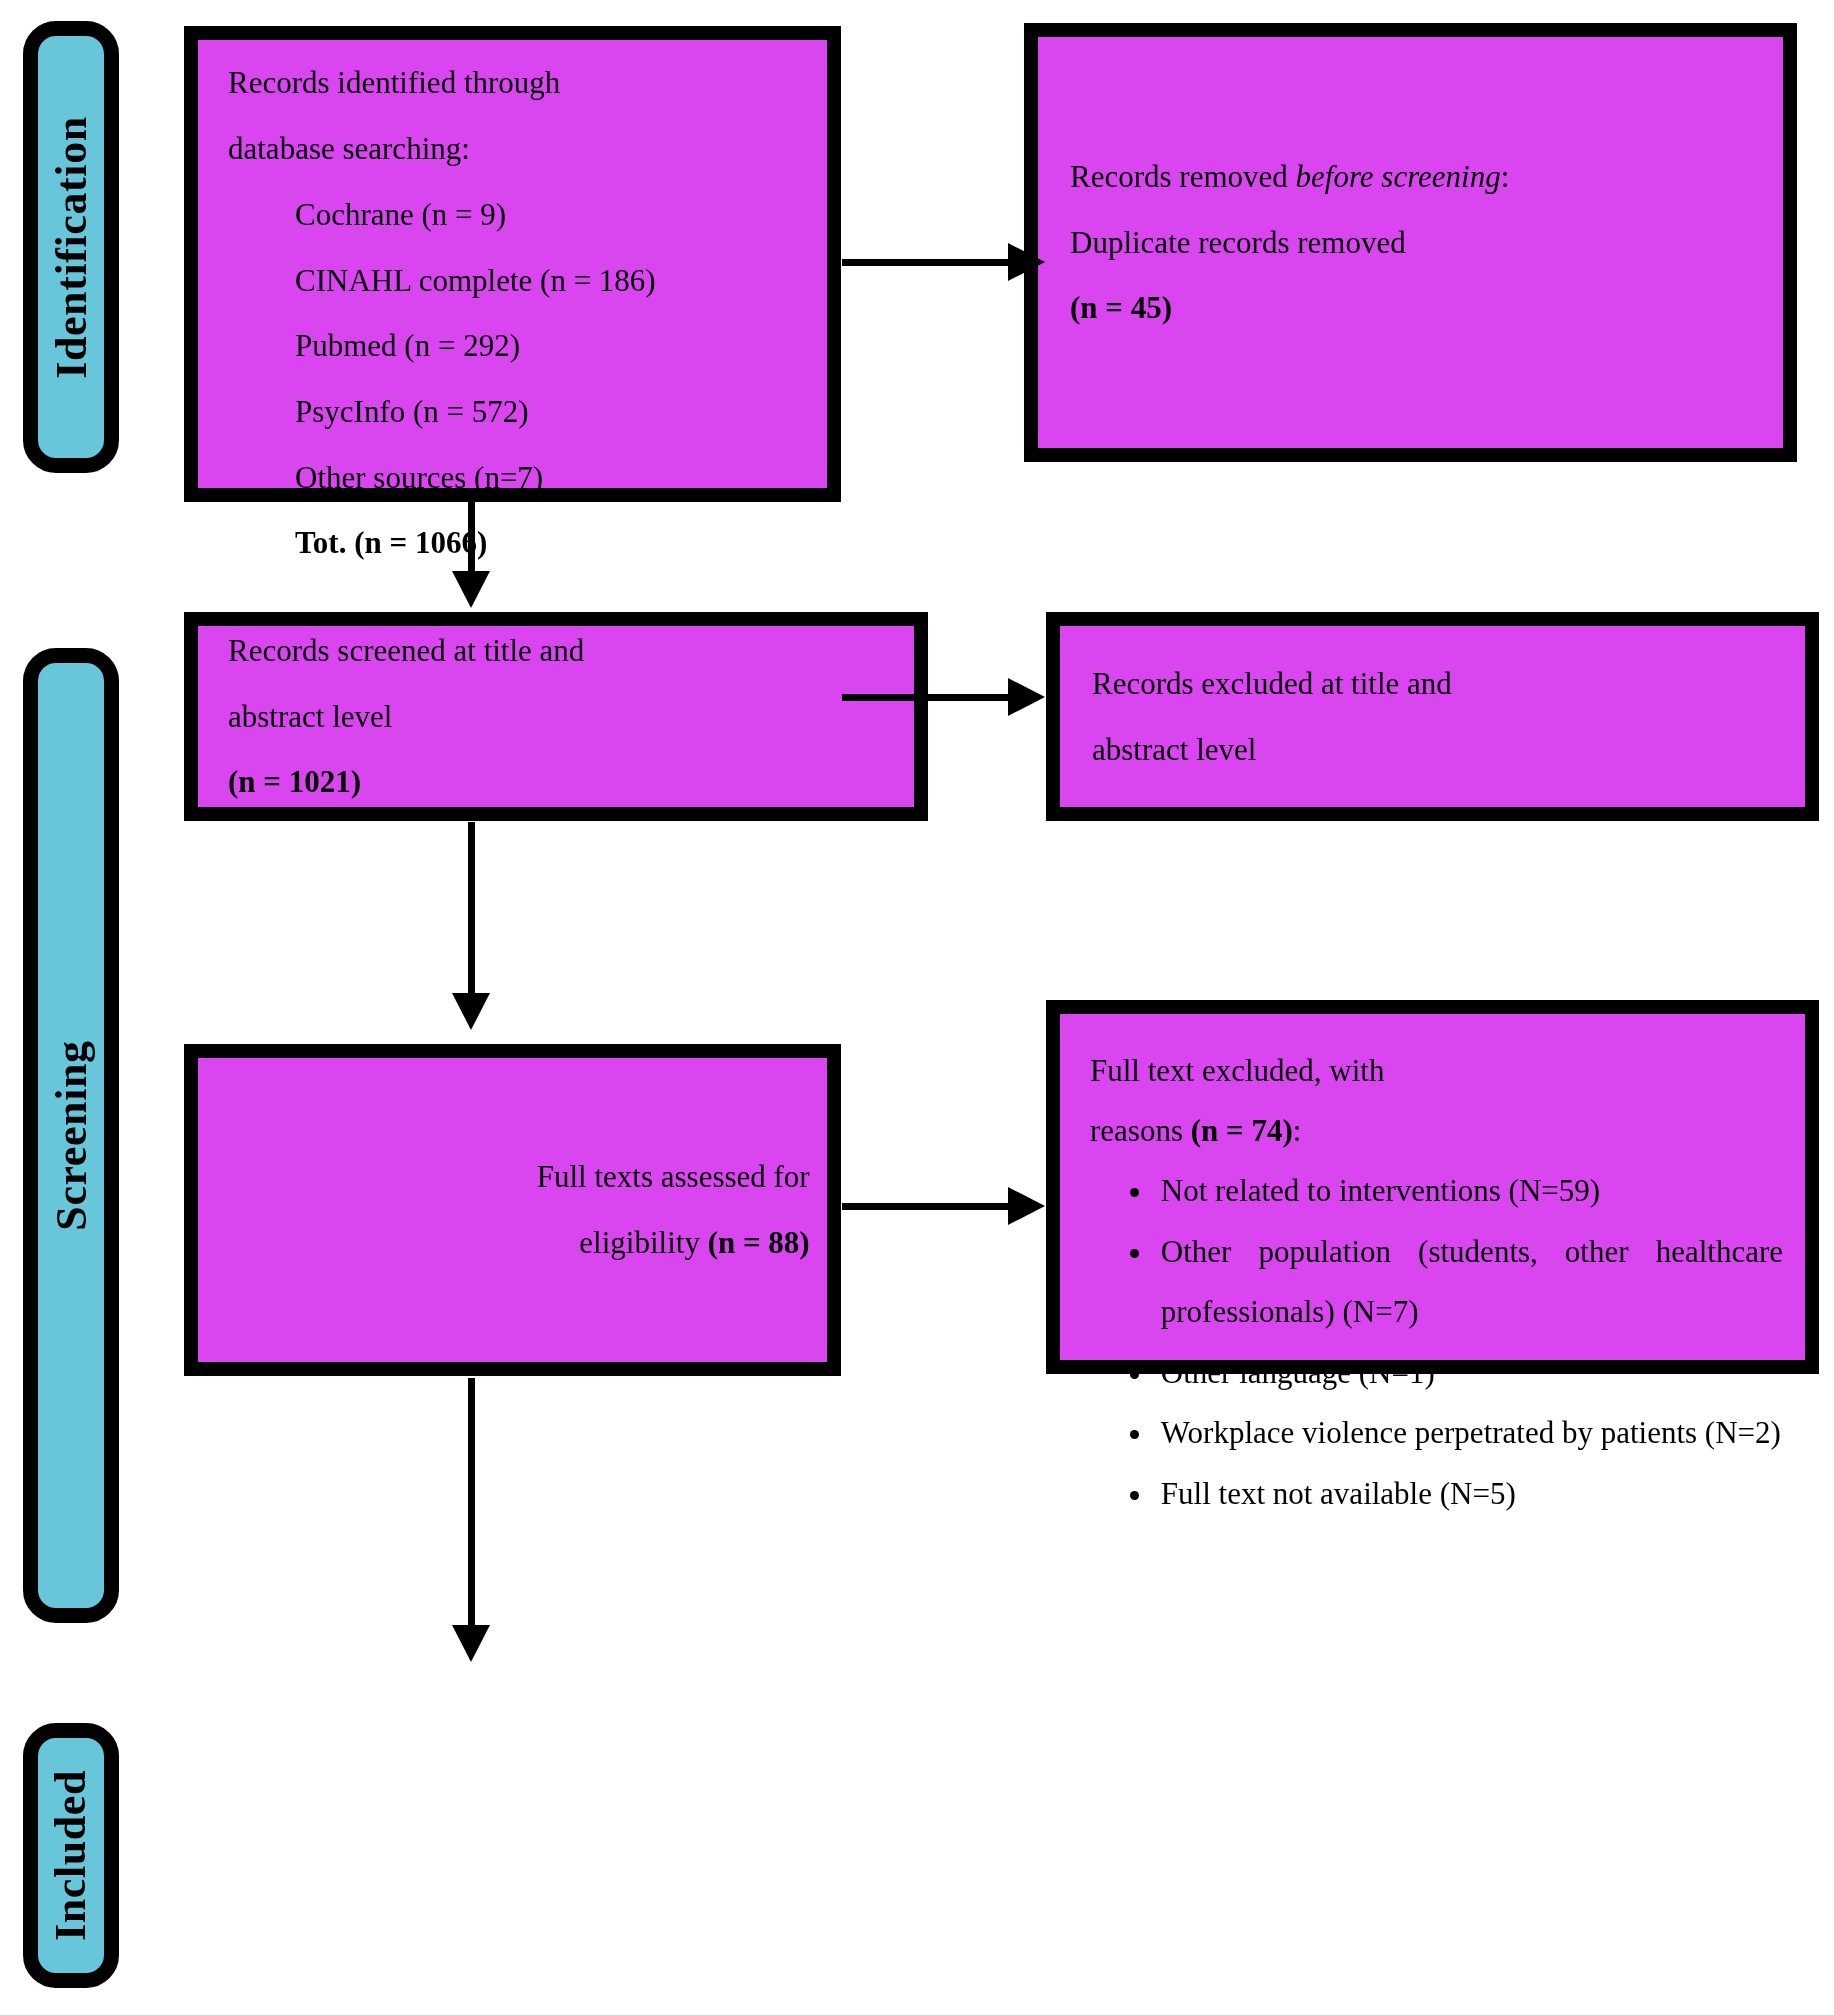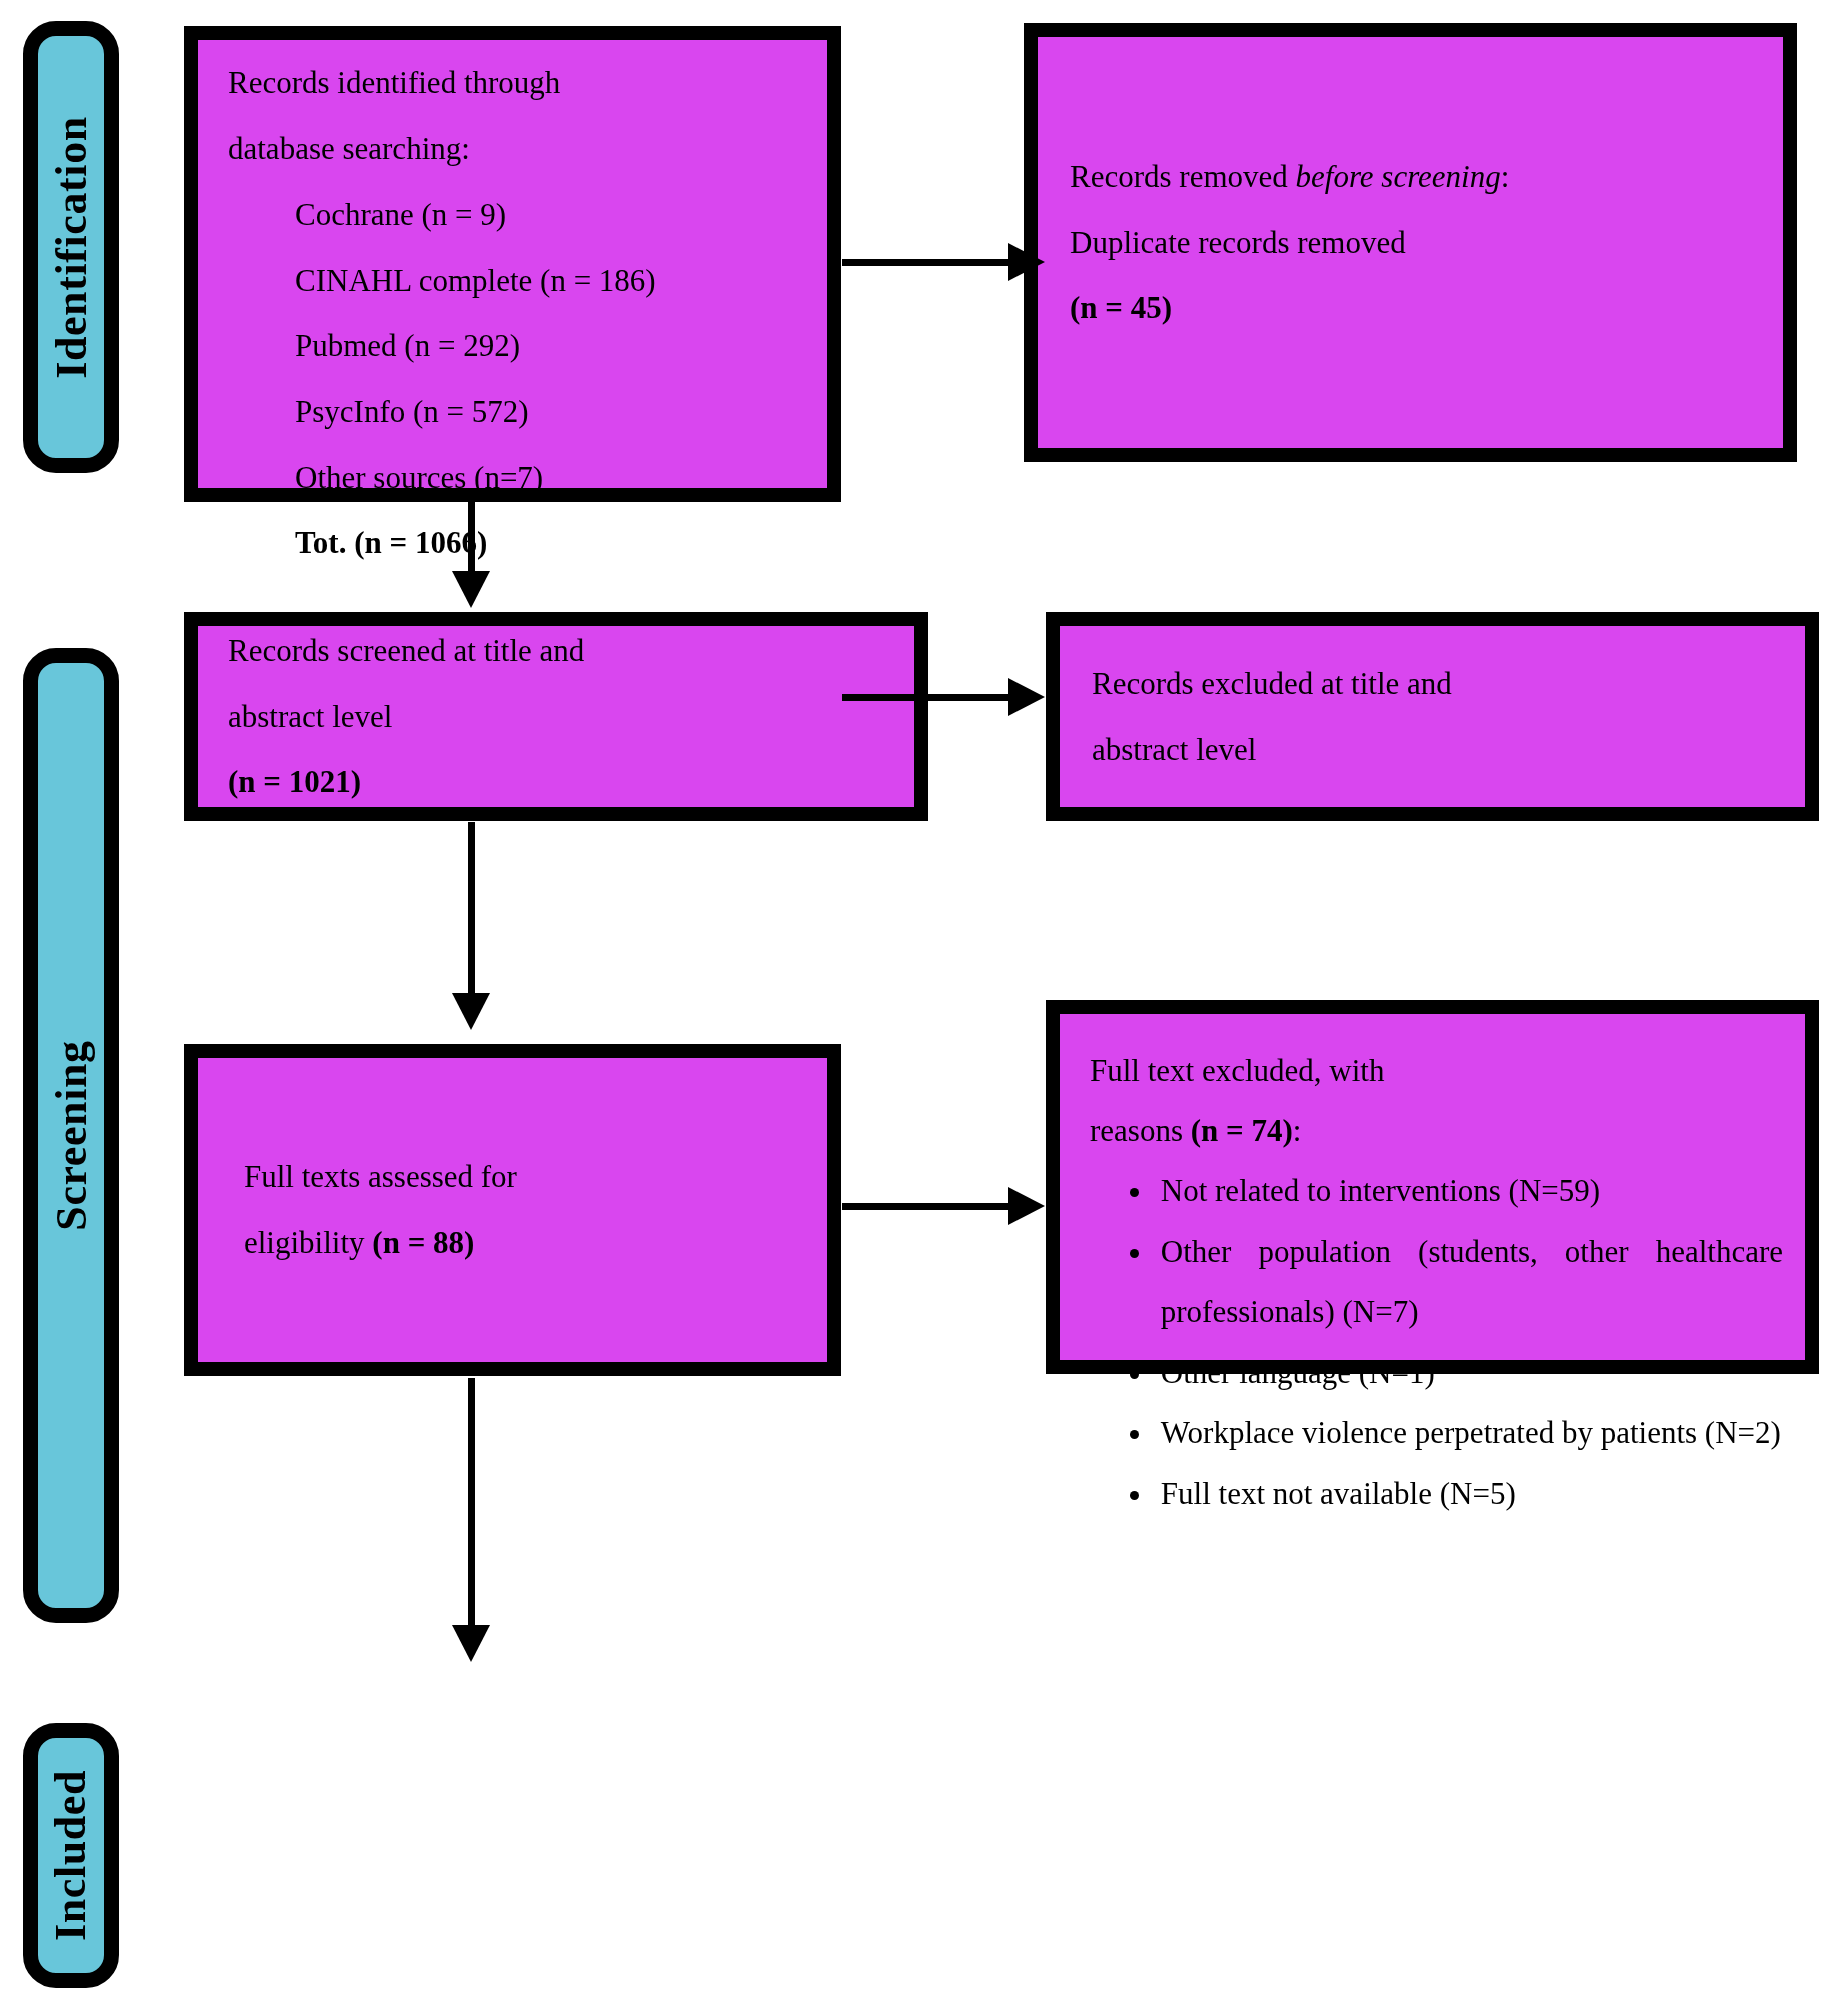--- a/index.html
+++ b/index.html
@@ -48,21 +48,21 @@
   #box-identified .src-line { padding-left: 67px; }
 
   .vcenter {
     display: flex;
     flex-direction: column;
     justify-content: center;
   }
   #box-removed   { padding-left: 32px; padding-right: 23px; }
   #box-screened  { padding-left: 30px; padding-right: 17.3px; }
   #box-excluded1 { padding-left: 32px; padding-right: 23px; }
-  #box-fulltext  { padding-left: 46px; padding-right: 17.3px; }
+  #box-fulltext  { padding-left: 30px; padding-right: 17.3px; align-items: flex-end; }
   #box-included  { padding-left: 30px; padding-right: 17.3px; }
 
   #box-excluded2 { padding: 26.5px 22px 0 30px; line-height: 1.95; }
   #box-excluded2 ul {
     margin: 0;
     padding-left: 65px;
   }
   #box-excluded2 li {
     text-align: justify;
     padding-left: 5.8px;

